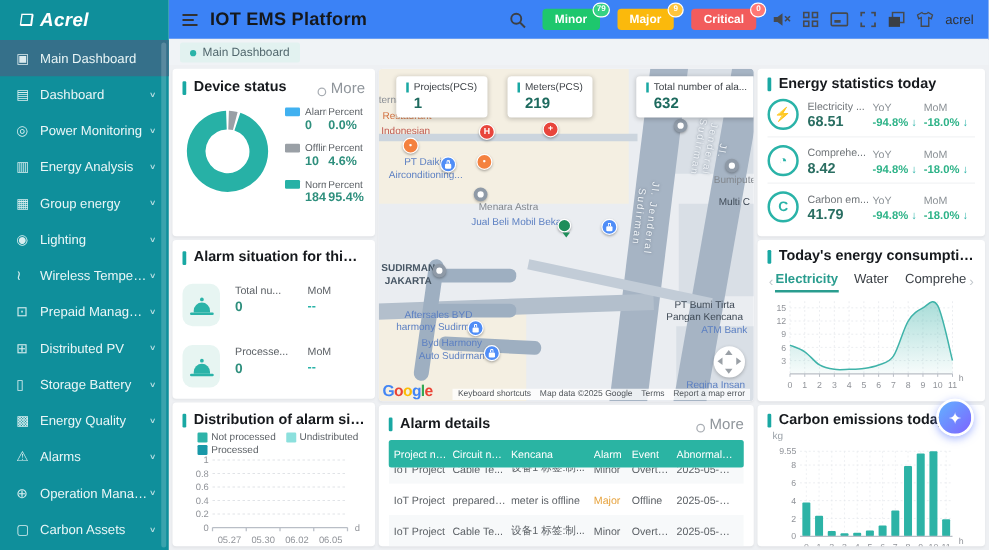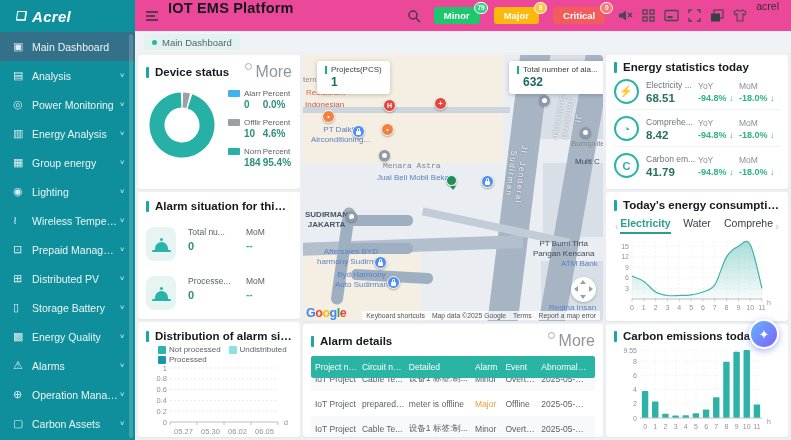--- a/index.html
+++ b/index.html
@@ -10,21 +10,21 @@
 .sidebar .track{position:absolute;right:2px;top:34px;bottom:2px;width:4px;background:rgba(255,255,255,.18);border-radius:2px}
 .logo{height:32px;display:flex;align-items:center;padding-left:16px;gap:5px;color:#fff;font-weight:bold;font-style:italic;font-size:15px;letter-spacing:.3px}
 .logo .lmark{font-style:normal;font-size:12px;transform:skewX(-8deg)}
 .side-item{height:29px;display:flex;align-items:center;padding:0 10px 0 13px;font-size:10.5px;cursor:pointer;white-space:nowrap}
 .side-item.active{background:#35708a}
 .side-ico{width:19px;font-size:11px;opacity:.92;flex-shrink:0}
 .side-label{flex:1;overflow:hidden;text-overflow:ellipsis}
 .chev{font-size:8px;opacity:.8;transform:scaleY(.75)}
 
 .main{flex:1;display:flex;flex-direction:column;min-width:0}
-header{height:32px;background:#ec4899;display:flex;padding:0 12px 0 10px;gap:9px;border-bottom:1px solid #eef0f2;flex-shrink:0}
+header{height:32px;background:#3b82f6;display:flex;align-items:center;padding:0 12px 0 10px;gap:9px;border-bottom:1px solid #eef0f2;flex-shrink:0}
 .htitle{font-size:14.5px;font-weight:bold;color:#15181c;letter-spacing:.2px;white-space:nowrap}
 .hspacer{flex:1}
 .hicon{display:flex;align-items:center;color:#45494e;cursor:pointer}
 .badges{display:flex;gap:14px;align-items:center;margin:0 4px}
 .badge{position:relative;border-radius:3px;color:#fff;font-size:9.5px;font-weight:bold;padding:3px 10px;cursor:pointer}
 .badge .bub{position:absolute;top:-5px;right:-8px;min-width:13px;height:12px;border-radius:7px;font-size:6.5px;line-height:10px;text-align:center;color:#fff;border:1px solid #fff;padding:0 2px}
 .huser{font-size:10.5px;color:#303133;cursor:pointer}
 
 .tabbar{height:20px;background:#f0f3f6;display:flex;align-items:center;padding:0 9px;flex-shrink:0}
 .chip{background:#e2f2f0;border-radius:2px;height:16px;display:flex;align-items:center;gap:5px;padding:0 8px;font-size:9.5px;color:#51676d;cursor:pointer}
@@ -33,21 +33,21 @@
 .content{flex:1;display:flex;gap:3px;padding:3px;min-height:0}
 .col{display:flex;flex-direction:column;gap:3px;min-height:0}
 .col.left{width:162px}.col.mid{width:304px}.col.right{width:182px}
 .panel{background:#fff;border-radius:3px;box-shadow:0 1px 2px rgba(0,0,0,.05);padding:8px;position:relative;overflow:hidden}
 .p-device{height:134px}.p-am{height:127px}.p-dist{flex:1}
 .p-map{height:266px;padding:0}.p-alarm{flex:1}
 .p-energy{height:134px;padding:6px 8px}.p-trend{height:129px;padding:7px 8px}.p-carbon{flex:1;padding:6px 8px}
 .ptrow{display:flex;align-items:center}
 .pbar{width:3px;height:11px;background:#19a8a3;border-radius:1px;margin-right:6px;flex-shrink:0}
 .ptitle{font-weight:bold;font-size:11.5px;color:#16191d;white-space:nowrap;overflow:hidden;text-overflow:ellipsis}
-.more{margin-left:auto;color:#8f959b;font-size:16px;display:flex;gap:4px;align-items:flex-start;cursor:pointer;flex-shrink:0}
+.more{margin-left:auto;color:#8f959b;font-size:12px;display:flex;gap:4px;align-items:flex-end;cursor:pointer;flex-shrink:0}
 .mcirc{width:7px;height:7px;border:1px solid #a9aeb4;border-radius:50%}
 
 .dev-body{display:flex;margin-top:8px;align-items:flex-start}
 .dev-legend{flex:1;margin-left:10px}
 .leg-item{display:grid;grid-template-columns:1fr 42px;font-size:8px;color:#5c6166;margin-bottom:8px;column-gap:2px;row-gap:1px}
 .leg-name{display:flex;align-items:center;white-space:nowrap;overflow:hidden}
 .leg-sw{width:12px;height:7px;border-radius:1px;display:inline-block;margin-right:4px;flex-shrink:0}
 .leg-val,.leg-pct{color:#2e8f7d;font-weight:bold;font-size:10px}
 .leg-val{padding-left:16px}
 
@@ -148,21 +148,21 @@
       <span class="lmark">❏</span>
       <span>Acrel</span>
     </div>
     <nav>
         <div class="side-item active">
           <span class="side-ico">▣</span>
           <span class="side-label">Main Dashboard</span>
         </div>
         <div class="side-item">
           <span class="side-ico">▤</span>
-          <span class="side-label">Analysis</span>
+          <span class="side-label">Dashboard</span>
           <span class="chev">∨</span>
         </div>
         <div class="side-item">
           <span class="side-ico">◎</span>
           <span class="side-label">Power Monitoring</span>
           <span class="chev">∨</span>
         </div>
         <div class="side-item">
           <span class="side-ico">▥</span>
           <span class="side-label">Energy Analysis</span>
@@ -452,33 +452,40 @@
                   <span>Report a map error</span>
                 </div>
             </div>
           <div class="map-card" style="left: 14px;">
                 <div class="mc-label">
                   <span class="mc-bar"></span>
                   <span>Projects(PCS)</span>
                 </div>
                 <div class="mc-value">1</div>
               </div>
+              <div class="map-card" style="left: 103px;">
+                <div class="mc-label">
+                  <span class="mc-bar"></span>
+                  <span>Meters(PCS)</span>
+                </div>
+                <div class="mc-value">219</div>
+              </div>
               <div class="map-card" style="left: 206px;">
                 <div class="mc-label">
                   <span class="mc-bar"></span>
                   <span>Total number of ala...</span>
                 </div>
                 <div class="mc-value">632</div>
               </div>
               <div class="map-label" style="left: 0px; top: 20px; color: rgb(138, 143, 150);">ternational TBK</div>
               <div class="map-label" style="left: 3px; top: 33px; color: rgb(210, 112, 63);">Restaurant</div>
               <div class="map-label" style="left: 2px; top: 45px; color: rgb(192, 90, 80);">Indonesian</div>
               <div class="map-label" style="left: 8px; top: 70px; color: rgb(91, 127, 194);">PT Daikin
 Airconditioning...</div>
-              <div class="map-label" style="left: 80px; top: 106px; color: rgb(130, 135, 141); font-family: Liberation Mono, monospace;">Menara Astra</div>
+              <div class="map-label" style="left: 80px; top: 106px; color: rgb(130, 135, 141);">Menara Astra</div>
               <div class="map-label" style="left: 74px; top: 118px; color: rgb(91, 127, 194);">Jual Beli Mobil Bekas</div>
               <div class="map-label" style="left: 2px; top: 155px; color: rgb(71, 86, 100); font-weight: bold;">SUDIRMAN
 JAKARTA</div>
               <div class="map-label" style="left: 14px; top: 192px; color: rgb(91, 127, 194); text-align: center;">Aftersales BYD
 harmony Sudirman</div>
               <div class="map-label" style="left: 32px; top: 215px; color: rgb(91, 127, 194);">Byd Harmony
 Auto Sudirman</div>
               <div class="map-label" style="left: 230px; top: 184px; color: rgb(63, 74, 86);">PT Bumi Tirta
 Pangan Kencana</div>
               <div class="map-label" style="left: 258px; top: 204px; color: rgb(91, 127, 194);">ATM Bank</div>
@@ -519,21 +526,21 @@
             <span class="pbar"></span>
             <span class="ptitle">Alarm details</span>
             <span class="more">
                 <span class="mcirc"></span>
                 <span>More</span>
               </span>
           </div>
           <div class="tbl-head" id="thead">
               <span class="td c0">Project name</span>
               <span class="td c1">Circuit name</span>
-              <span class="td c2">Detailed</span>
+              <span class="td c2">Kencana</span>
               <span class="td c3">Alarm</span>
               <span class="td c4">Event</span>
               <span class="td c5">Abnormal time</span>
             </div>
           <div class="tbl-body" id="tbody">
               <div class="tr clip">
                 <span class="td c0">IoT Project</span>
                 <span class="td c1">Cable Te...</span>
                 <span class="td c2">设备1 标签:制...</span>
                 <span class="td c3 alarm-Minor">Minor</span>
@@ -686,20 +693,21 @@
                 <text x="148" y="75" font-size="7" fill="#909399" text-anchor="middle">11</text>
                 <text x="157" y="70" font-size="7" fill="#909399" text-anchor="end">h</text>
               </svg></div>
         </div>
 
         <div class="panel p-carbon">
           <div class="ptrow">
             <span class="pbar"></span>
             <span class="ptitle">Carbon emissions today</span>
           </div>
+          <div class="unit">kg</div>
           <div id="carbonchart"><svg width="160" height="92" viewBox="0 0 160 92">
                 <line x1="31.083333333333332" y1="8" x2="31.083333333333332" y2="76" stroke="#e8ebef" stroke-dasharray="1.5,2" stroke-width="0.6"></line>
                 <line x1="41.25" y1="8" x2="41.25" y2="76" stroke="#e8ebef" stroke-dasharray="1.5,2" stroke-width="0.6"></line>
                 <line x1="51.41666666666667" y1="8" x2="51.41666666666667" y2="76" stroke="#e8ebef" stroke-dasharray="1.5,2" stroke-width="0.6"></line>
                 <line x1="61.583333333333336" y1="8" x2="61.583333333333336" y2="76" stroke="#e8ebef" stroke-dasharray="1.5,2" stroke-width="0.6"></line>
                 <line x1="71.75" y1="8" x2="71.75" y2="76" stroke="#e8ebef" stroke-dasharray="1.5,2" stroke-width="0.6"></line>
                 <line x1="81.91666666666666" y1="8" x2="81.91666666666666" y2="76" stroke="#e8ebef" stroke-dasharray="1.5,2" stroke-width="0.6"></line>
                 <line x1="92.08333333333333" y1="8" x2="92.08333333333333" y2="76" stroke="#e8ebef" stroke-dasharray="1.5,2" stroke-width="0.6"></line>
                 <line x1="102.25" y1="8" x2="102.25" y2="76" stroke="#e8ebef" stroke-dasharray="1.5,2" stroke-width="0.6"></line>
                 <line x1="112.41666666666667" y1="8" x2="112.41666666666667" y2="76" stroke="#e8ebef" stroke-dasharray="1.5,2" stroke-width="0.6"></line>

